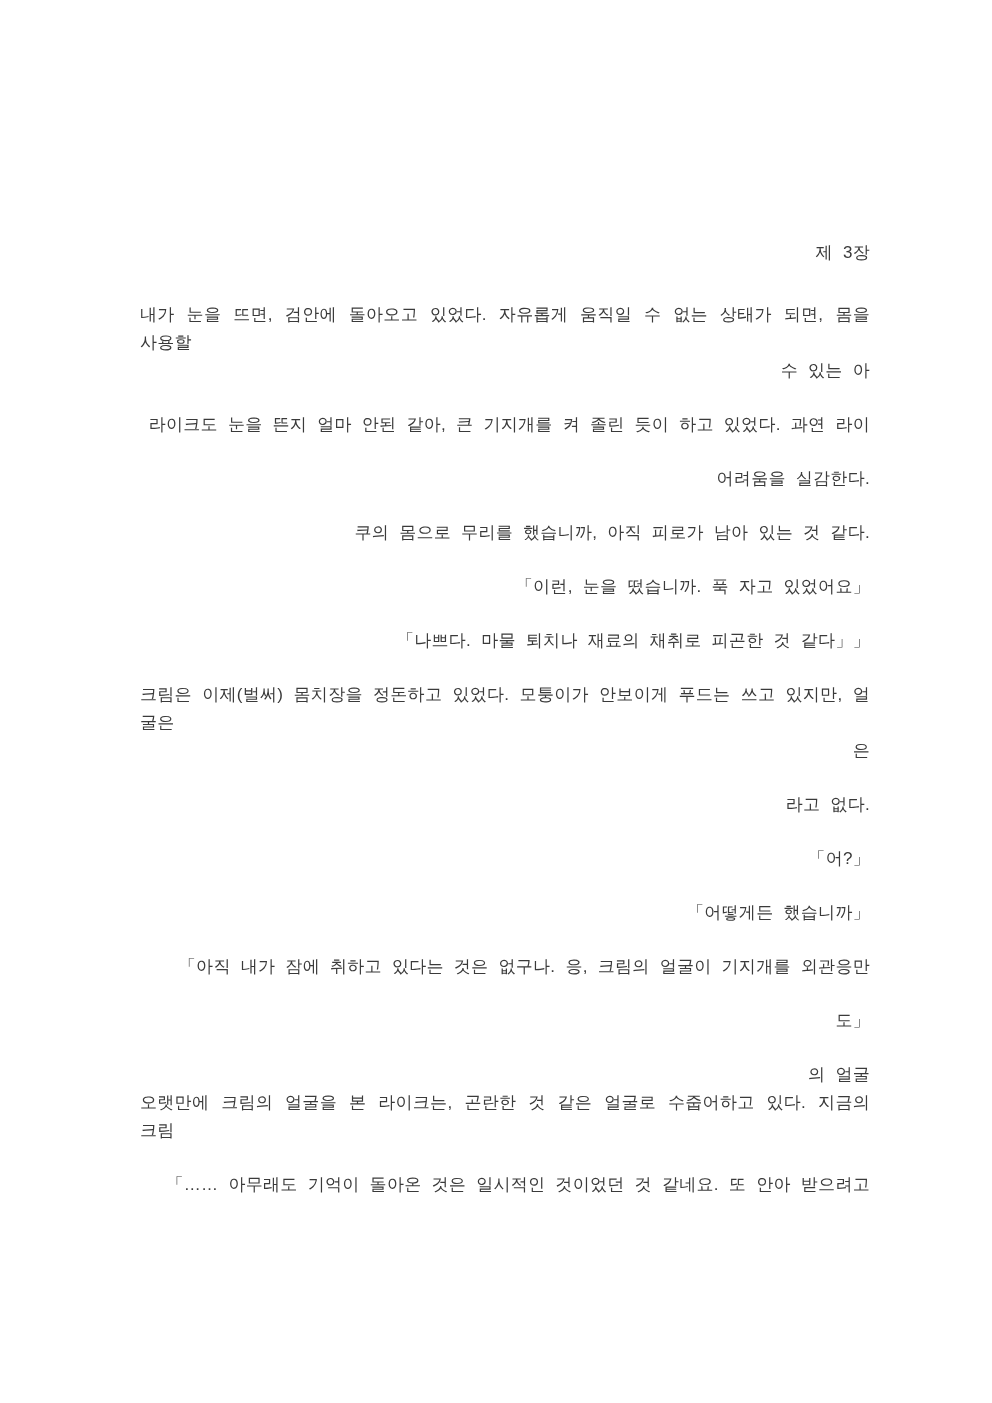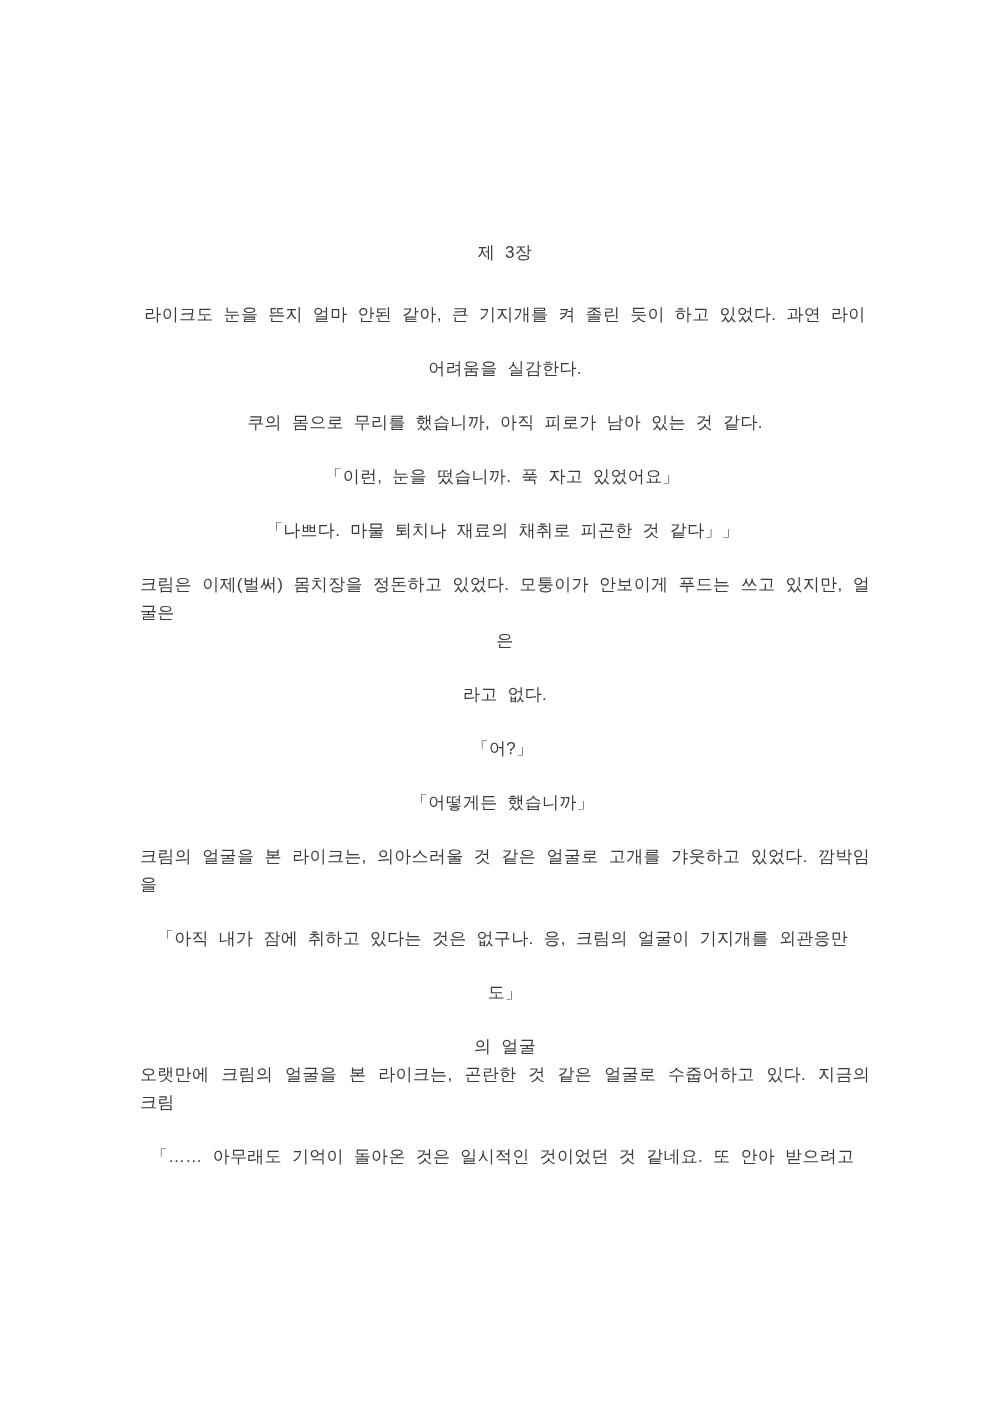--- a/index.html
+++ b/index.html
@@ -25,41 +25,43 @@
   }
   .block--heading {
     margin-bottom: 34px;
   }
   .line {
     font-size: 17px;
     line-height: 28px;
     color: #3a3a3a;
     word-spacing: 5px;
     letter-spacing: 0.3px;
-    text-align: center;
+    text-align: right;
     white-space: normal;
   }
   
   .line--fill {
     text-align: justify;
     text-align-last: justify;
   }
   
   .line--hang {
     text-indent: -5px;
   }
 </style>
 </head>
 <body>
 
 <div class="page">
     <div class="block block--heading">
       <div class="line">제 3장</div>
     </div>
     <div class="block">
+      <div class="line line--fill">내가 눈을 뜨면, 검안에 돌아오고 있었다. 자유롭게 움직일 수 없는 상태가 되면, 몸을 사용할</div>
+      <div class="line">수 있는 아</div>
     </div>
     <div class="block">
       <div class="line">라이크도 눈을 뜬지 얼마 안된 같아, 큰 기지개를 켜 졸린 듯이 하고 있었다. 과연 라이</div>
     </div>
     <div class="block">
       <div class="line">어려움을 실감한다.</div>
     </div>
     <div class="block">
       <div class="line">쿠의 몸으로 무리를 했습니까, 아직 피로가 남아 있는 것 같다.</div>
     </div>
@@ -76,21 +78,20 @@
     <div class="block">
       <div class="line">라고 없다.</div>
     </div>
     <div class="block">
       <div class="line line--hang">「어?」</div>
     </div>
     <div class="block">
       <div class="line line--hang">「어떻게든 했습니까」</div>
     </div>
     <div class="block">
-      <div class="line line--fill">크림의 얼굴을 본 라이크는, 의아스러울 것 같은 얼굴로 고개를 갸웃하고 있었다. 깜박임을</div>
     </div>
     <div class="block">
       <div class="line line--hang">「아직 내가 잠에 취하고 있다는 것은 없구나. 응, 크림의 얼굴이 기지개를 외관응만</div>
     </div>
     <div class="block">
       <div class="line">도」</div>
     </div>
     <div class="block">
       <div class="line">의 얼굴</div>
       <div class="line line--fill">오랫만에 크림의 얼굴을 본 라이크는, 곤란한 것 같은 얼굴로 수줍어하고 있다. 지금의 크림</div>

